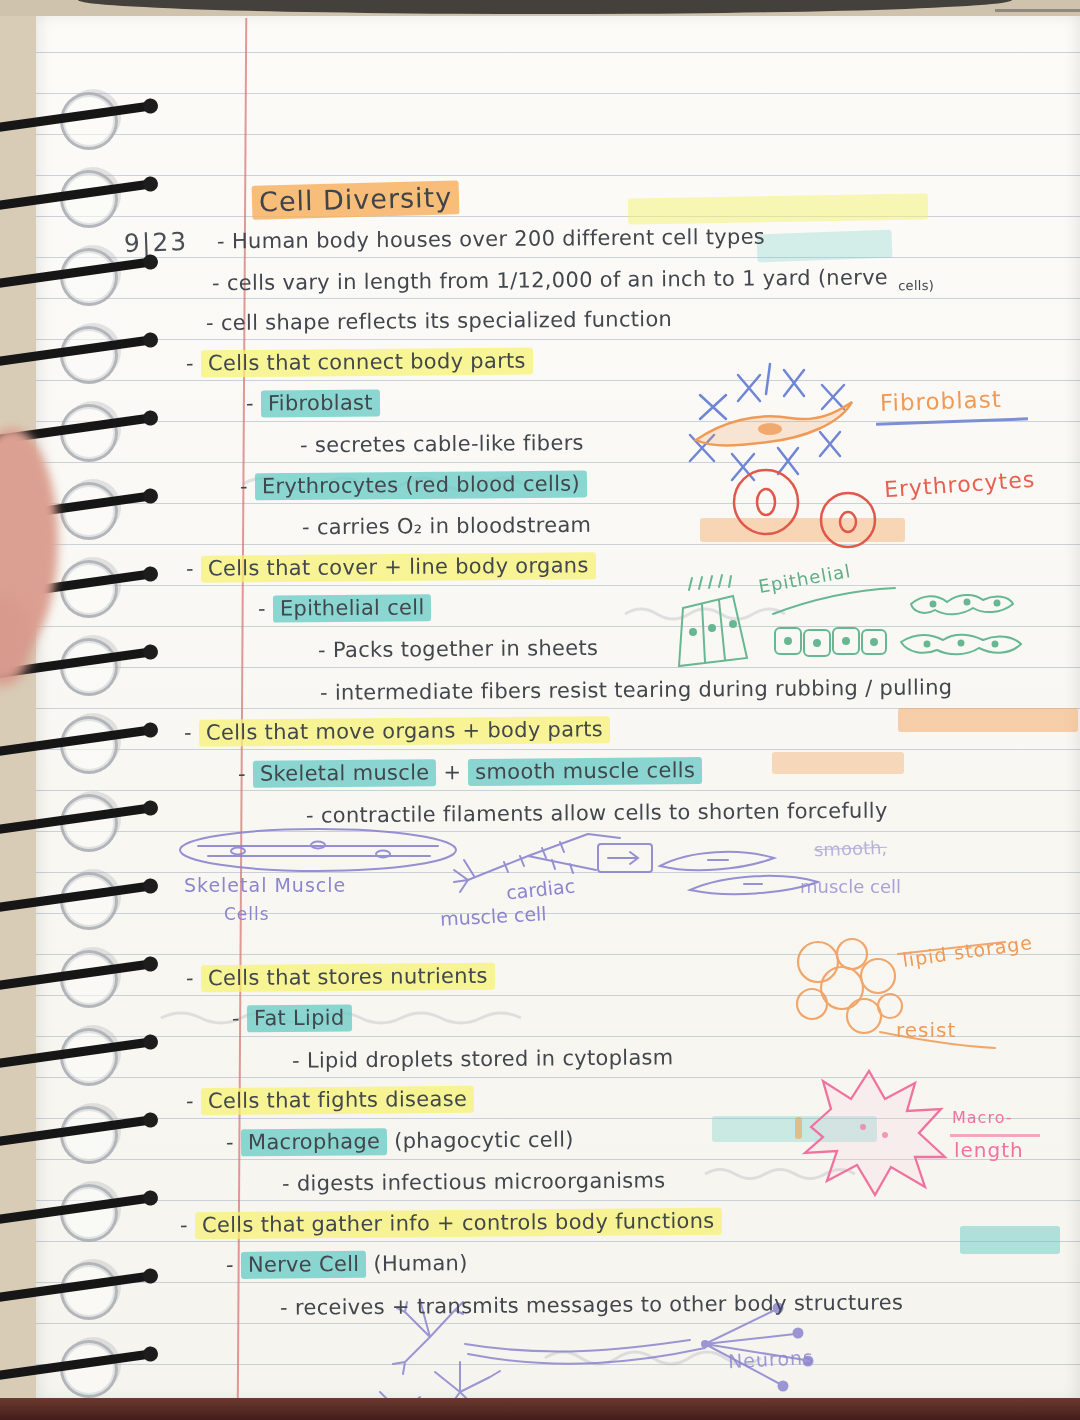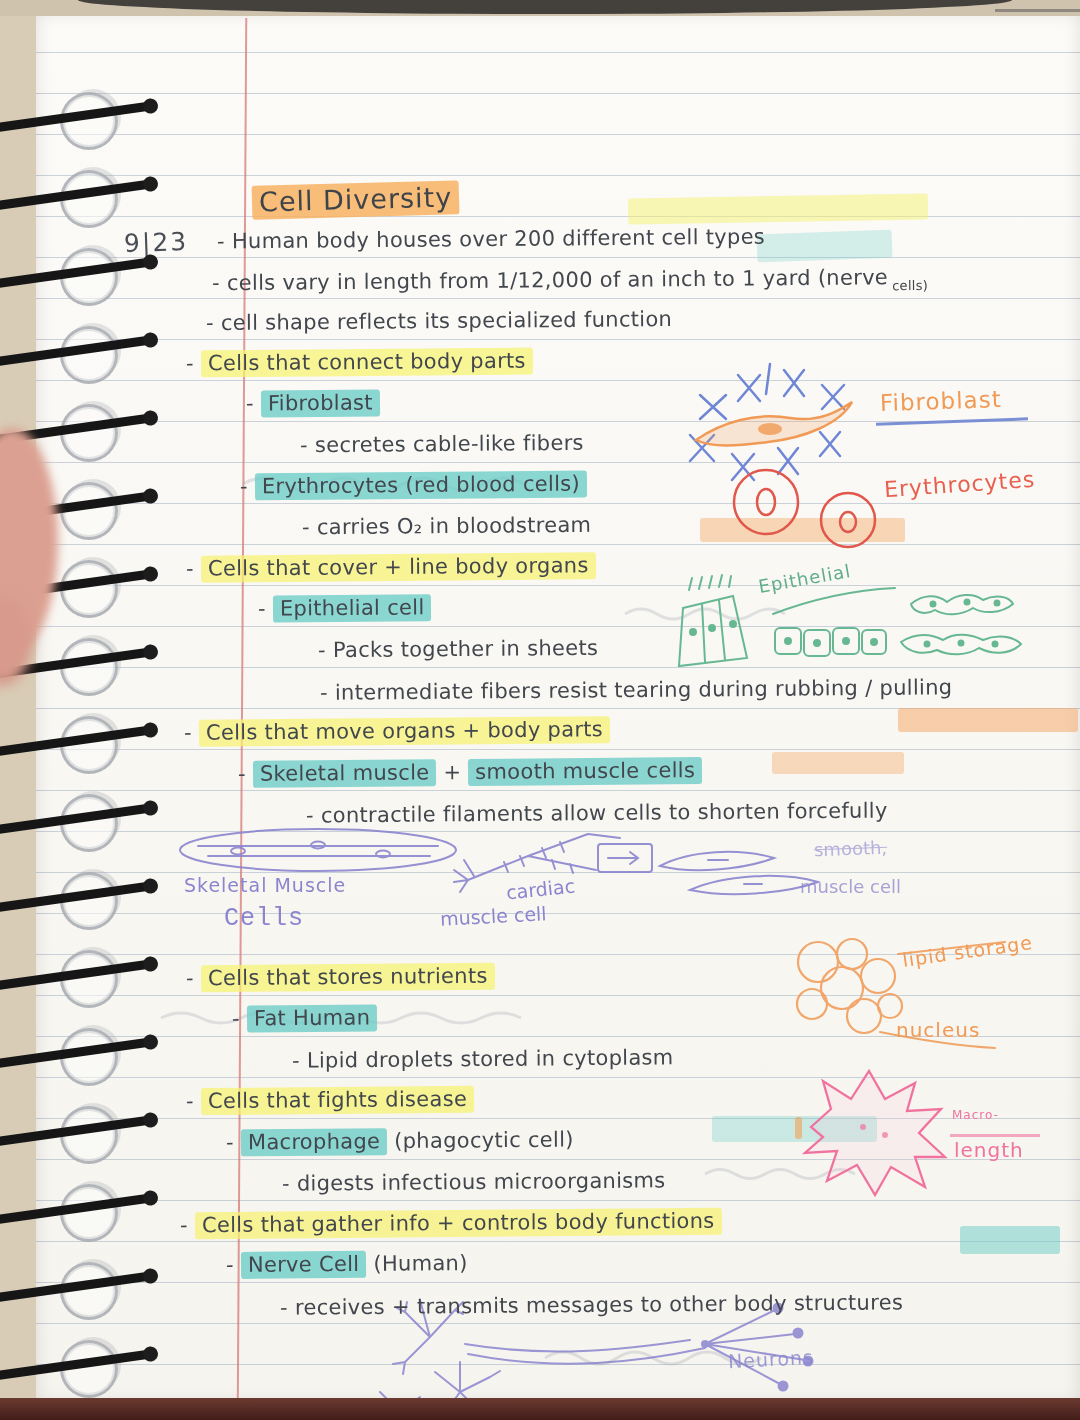--- a/index.html
+++ b/index.html
@@ -36,21 +36,21 @@
   .wire::after{content:"";position:absolute;right:-3px;top:-3px;width:15px;height:15px;
         border-radius:50%;background:#1d1d1d;}
   
   .note{position:absolute;font-size:21px;color:#42464d;letter-spacing:.3px;white-space:nowrap;
         transform:rotate(-.5deg);z-index:4;}
   .dash{margin-right:7px;}
   .hl{padding:1px 7px 2px;border-radius:3px;}
   .hl-yellow{background:rgba(246,242,112,.72);}
   .hl-teal{background:rgba(106,204,198,.78);}
   .hl-orange{background:rgba(247,177,97,.85);}
-  .small-note{font-size:13px;vertical-align:-6px;margin-left:4px;}
+  .small-note{font-size:13px;vertical-align:-6px;margin-left:10px;}
   .title{position:absolute;left:216px;top:172px;font-size:27px;color:#3f444b;letter-spacing:1px;
         transform:rotate(-1.5deg);z-index:4;}
   .date{position:absolute;left:88px;top:216px;font-size:25px;color:#4a4f55;letter-spacing:2px;
         transform:rotate(-2deg);z-index:4;}
   .label{position:absolute;white-space:nowrap;z-index:4;}
   svg.sketch{position:absolute;z-index:3;}
   
   .bleed{position:absolute;border-radius:3px;z-index:2;}
   .squiggle{position:absolute;opacity:.28;filter:blur(.6px);z-index:2;}
 </style>
@@ -98,21 +98,21 @@
     <div class="note" style="left:204px;top:461px;"><span class="dash">-</span><span class="hl hl-teal">Erythrocytes (red blood cells)</span></div>
     <div class="note" style="left:266px;top:502px;"><span class="dash">-</span><span>carries O₂ in bloodstream</span></div>
     <div class="note" style="left:150px;top:543px;"><span class="dash">-</span><span class="hl hl-yellow">Cells that cover + line body organs</span></div>
     <div class="note" style="left:222px;top:584px;"><span class="dash">-</span><span class="hl hl-teal">Epithelial cell</span></div>
     <div class="note" style="left:282px;top:625px;"><span class="dash">-</span><span>Packs together in sheets</span></div>
     <div class="note" style="left:284px;top:666px;"><span class="dash">-</span><span>intermediate fibers resist tearing during rubbing / pulling</span></div>
     <div class="note" style="left:148px;top:707px;"><span class="dash">-</span><span class="hl hl-yellow">Cells that move organs + body parts</span></div>
     <div class="note" style="left:202px;top:748px;"><span class="dash">-</span><span class="hl hl-teal">Skeletal muscle</span> <span>+</span> <span class="hl hl-teal">smooth muscle cells</span></div>
     <div class="note" style="left:270px;top:789px;"><span class="dash">-</span><span>contractile filaments allow cells to shorten forcefully</span></div>
     <div class="note" style="left:150px;top:953px;"><span class="dash">-</span><span class="hl hl-yellow">Cells that stores nutrients</span></div>
-    <div class="note" style="left:196px;top:994px;"><span class="dash">-</span><span class="hl hl-teal">Fat Human</span></div>
+    <div class="note" style="left:196px;top:994px;"><span class="dash">-</span><span class="hl hl-teal">Fat Lipid</span></div>
     <div class="note" style="left:256px;top:1035px;"><span class="dash">-</span><span>Lipid droplets stored in cytoplasm</span></div>
     <div class="note" style="left:150px;top:1076px;"><span class="dash">-</span><span class="hl hl-yellow">Cells that fights disease</span></div>
     <div class="note" style="left:190px;top:1117px;"><span class="dash">-</span><span class="hl hl-teal">Macrophage</span> <span>(phagocytic cell)</span></div>
     <div class="note" style="left:246px;top:1158px;"><span class="dash">-</span><span>digests infectious microorganisms</span></div>
     <div class="note" style="left:144px;top:1199px;"><span class="dash">-</span><span class="hl hl-yellow">Cells that gather info + controls body functions</span></div>
     <div class="note" style="left:190px;top:1240px;"><span class="dash">-</span><span class="hl hl-teal">Nerve Cell</span> <span>(Human)</span></div>
     <div class="note" style="left:244px;top:1281px;"><span class="dash">-</span><span>receives + transmits messages to other body structures</span></div>
 
     <svg class="sketch" style="left:646px;top:350px;" width="180" height="135" viewBox="0 0 180 135">
       <g stroke="#6f86d6" stroke-width="2.5" fill="none" stroke-linecap="round">
@@ -180,49 +180,49 @@
         <path d="M300 62 L360 38 L420 16 M360 38 L428 52 M420 16 L452 20"></path>
         <path d="M300 62 l-14 -10 M300 62 l-14 2 M300 62 l-8 12 M306 58 l-10 -16"></path>
         <path d="M336 44 l4 10 M352 38 l4 10 M374 30 l4 10 M392 24 l4 10 M384 42 l3 9 M402 46 l3 9"></path>
         <rect x="430" y="26" width="54" height="28" rx="3"></rect>
         <path d="M440 40 h30 M462 34 l8 6 l-8 6"></path>
         <path d="M492 48 C522 32 572 30 606 40 C574 52 524 56 492 48 Z M540 42 h20"></path>
         <path d="M522 72 C558 56 616 54 650 64 C616 76 560 80 522 72 Z M576 66 h18"></path>
       </g>
     </svg>
     <div class="label" style="left:148px;top:862px;font-size:19px;color:#8b85cf;letter-spacing:1px;">Skeletal Muscle</div>
-    <div class="label" style="left:188px;top:892px;font-size:25px;color:#8b85cf;letter-spacing:1px;font-family:Liberation Mono, monospace;">Cells</div>
+    <div class="label" style="left:188px;top:892px;font-size:17px;color:#8b85cf;letter-spacing:1px;">Cells</div>
     <div class="label" style="left:470px;top:866px;font-size:19px;color:#8b85cf;transform:rotate(-6deg);">cardiac</div>
     <div class="label" style="left:404px;top:893px;font-size:19px;color:#8b85cf;transform:rotate(-3deg);">muscle cell</div>
     <div class="label" style="left:778px;top:826px;font-size:18px;color:#8b85cf;opacity:.6;transform:rotate(-2deg);text-decoration:line-through;">smooth,</div>
     <div class="label" style="left:764px;top:864px;font-size:18px;color:#8b85cf;opacity:.75;">muscle cell</div>
 
     <svg class="sketch" style="left:744px;top:918px;" width="270" height="130" viewBox="0 0 270 130">
       <g stroke="#f09a55" stroke-width="2.2" fill="none" stroke-linecap="round" opacity=".85">
         <circle cx="38" cy="32" r="20"></circle>
           <circle cx="72" cy="24" r="15"></circle>
           <circle cx="98" cy="46" r="17"></circle>
         <circle cx="62" cy="58" r="21"></circle>
           <circle cx="32" cy="74" r="15"></circle>
           <circle cx="84" cy="86" r="17"></circle>
         <circle cx="110" cy="76" r="12"></circle>
         <path d="M118 24 L225 12"></path>
         <path d="M100 102 C150 112 180 116 215 118"></path>
       </g>
     </svg>
     <div class="label" style="left:866px;top:928px;font-size:19px;color:#f09a55;transform:rotate(-8deg);letter-spacing:1px;">lipid storage</div>
-    <div class="label" style="left:860px;top:1006px;font-size:20px;color:#f09a55;letter-spacing:1px;">nucleus</div>
+    <div class="label" style="left:860px;top:1006px;font-size:20px;color:#f09a55;letter-spacing:1px;">resist</div>
 
     <svg class="sketch" style="left:757px;top:1053px;" width="165" height="135" viewBox="0 0 165 135">
       <path d="M18 62 L38 44 L30 16 L58 34 L76 6 L92 34 L122 18 L114 46 L148 44 L126 68 L152 92 L122 92 L132 122 L98 102 L82 130 L64 100 L34 116 L44 86 L12 88 L30 72 Z" stroke="#f0729f" stroke-width="2.3" fill="rgba(248,206,220,.2)"></path>
       <circle cx="70" cy="62" r="3" fill="#f0729f" opacity=".7"></circle>
         <circle cx="92" cy="70" r="3" fill="#f0729f" opacity=".7"></circle>
       <rect x="2" y="52" width="7" height="22" rx="3" fill="#f0a050" opacity=".6"></rect>
     </svg>
-    <div class="label" style="left:916px;top:1096px;font-size:12px;color:#f0729f;letter-spacing:1px;">Macro-</div>
+    <div class="label" style="left:916px;top:1096px;font-size:16px;color:#f0729f;letter-spacing:1px;">Macro-</div>
     <div class="label" style="left:914px;top:1122px;width:90px;height:2.5px;background:rgba(240,114,159,.6);"></div>
     <div class="label" style="left:918px;top:1126px;font-size:20px;color:#f0729f;letter-spacing:1px;">length</div>
 
     <svg class="sketch" style="left:324px;top:1280px;" width="590" height="140" viewBox="0 0 590 140">
       <g stroke="#8b85cf" stroke-width="2" fill="none" stroke-linecap="round" opacity=".85">
         <path d="M70 45 L45 20 M45 20 l-8 -4 M45 20 l2 -10 M70 45 L95 18 M95 18 l8 -8 M95 18 l8 4 M70 45 L45 70 M45 70 l-12 2 M45 70 l-2 12 M70 45 L60 8"></path>
         <path d="M100 100 L75 80 M100 100 L130 85 M130 85 l10 -6 M100 100 L125 125 M100 100 L80 128 M100 100 L100 70"></path>
         <path d="M40 120 L20 100 M40 120 L60 105 M40 120 L55 138 M40 120 L18 135"></path>
         <path d="M105 52 C190 66 260 58 330 48 M108 62 C200 80 280 70 345 56"></path>
         <path d="M345 52 L415 18 M345 52 L435 42 M345 52 L445 68 M345 52 L420 92"></path>

